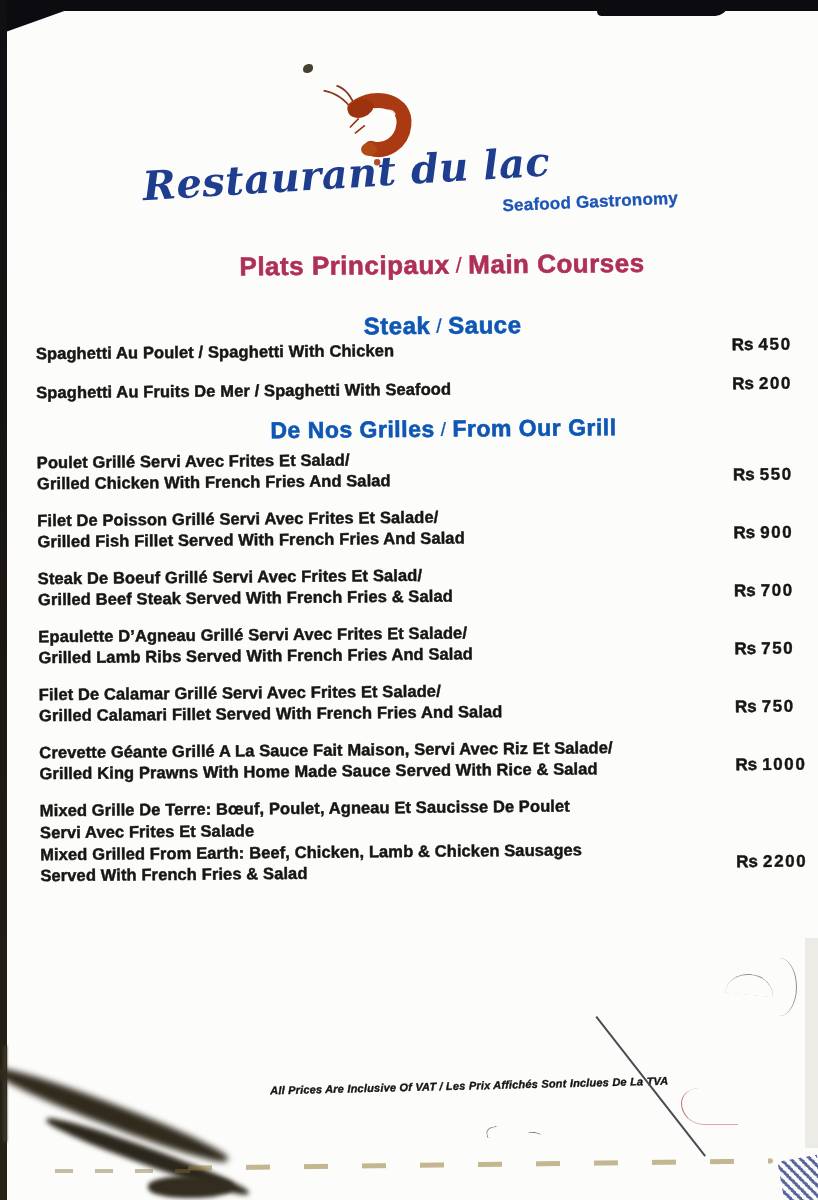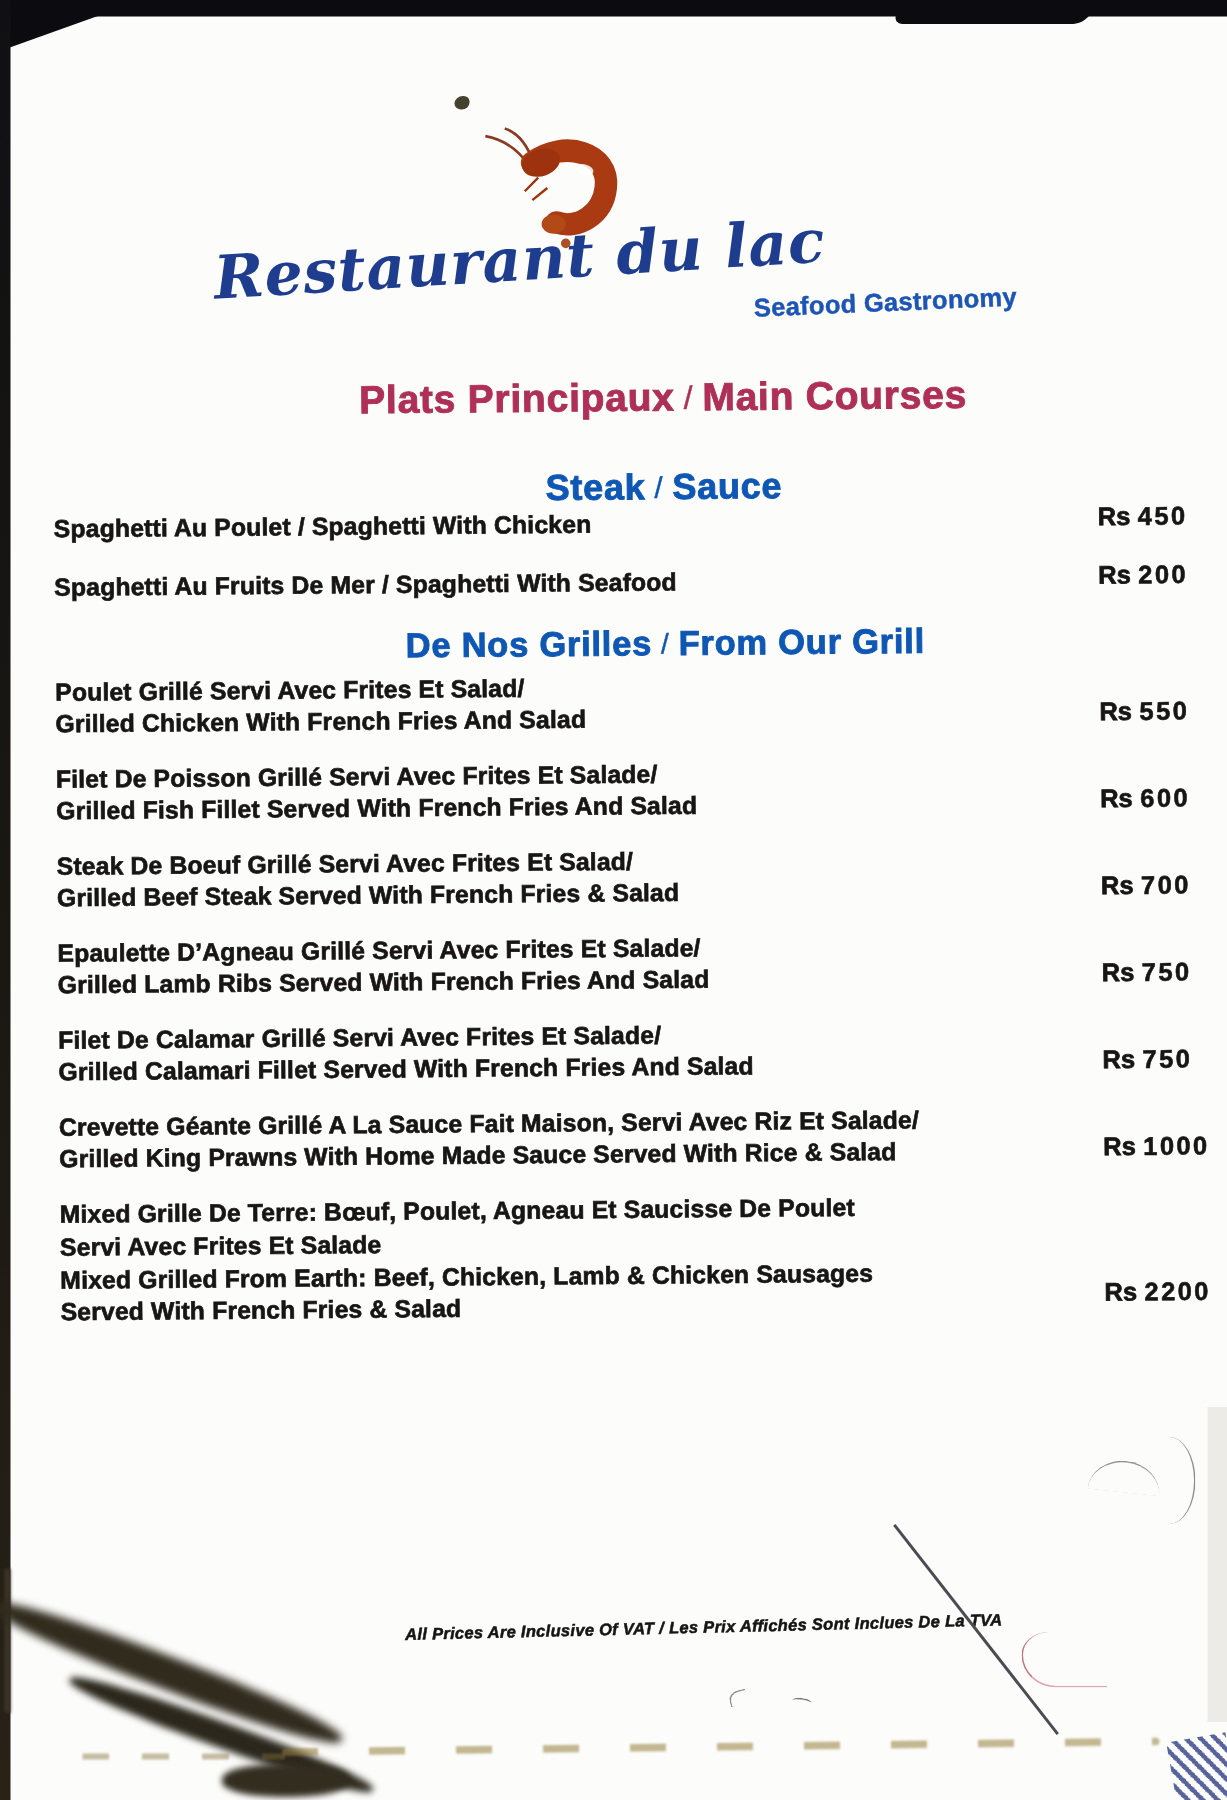--- a/index.html
+++ b/index.html
@@ -133,21 +133,21 @@
         <div>Grilled Chicken With French Fries And Salad</div>
       </div>
       <div class="price"><span class="cur">Rs</span><span class="num">550</span></div>
     </div>
 
     <div class="row r4">
       <div class="txt">
         <div>Filet De Poisson Grillé Servi Avec Frites Et Salade/</div>
         <div>Grilled Fish Fillet Served With French Fries And Salad</div>
       </div>
-      <div class="price"><span class="cur">Rs</span><span class="num">600</span></div>
+      <div class="price"><span class="cur">Rs</span><span class="num">900</span></div>
     </div>
 
     <div class="row r5">
       <div class="txt">
         <div>Steak De Boeuf Grillé Servi Avec Frites Et Salad/</div>
         <div>Grilled Beef Steak Served With French Fries &amp; Salad</div>
       </div>
       <div class="price"><span class="cur">Rs</span><span class="num">700</span></div>
     </div>
 

